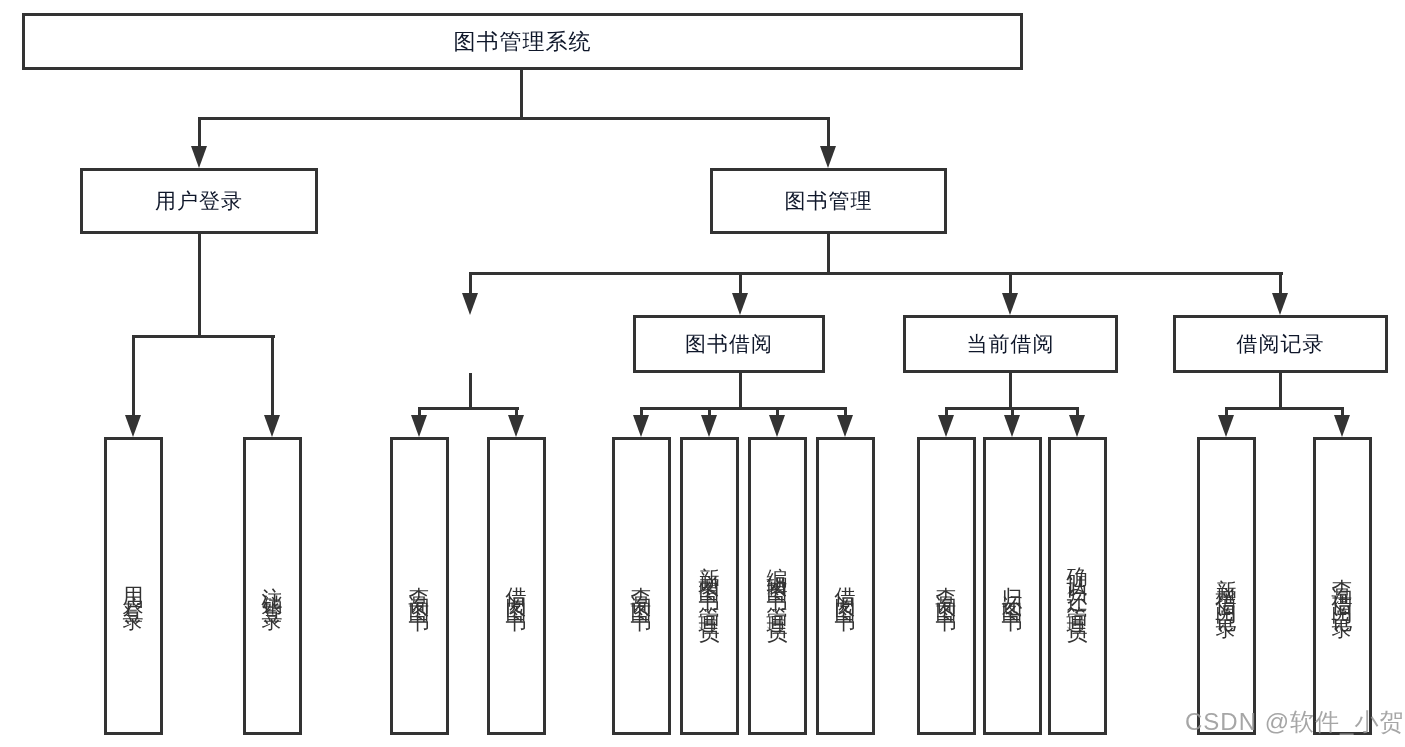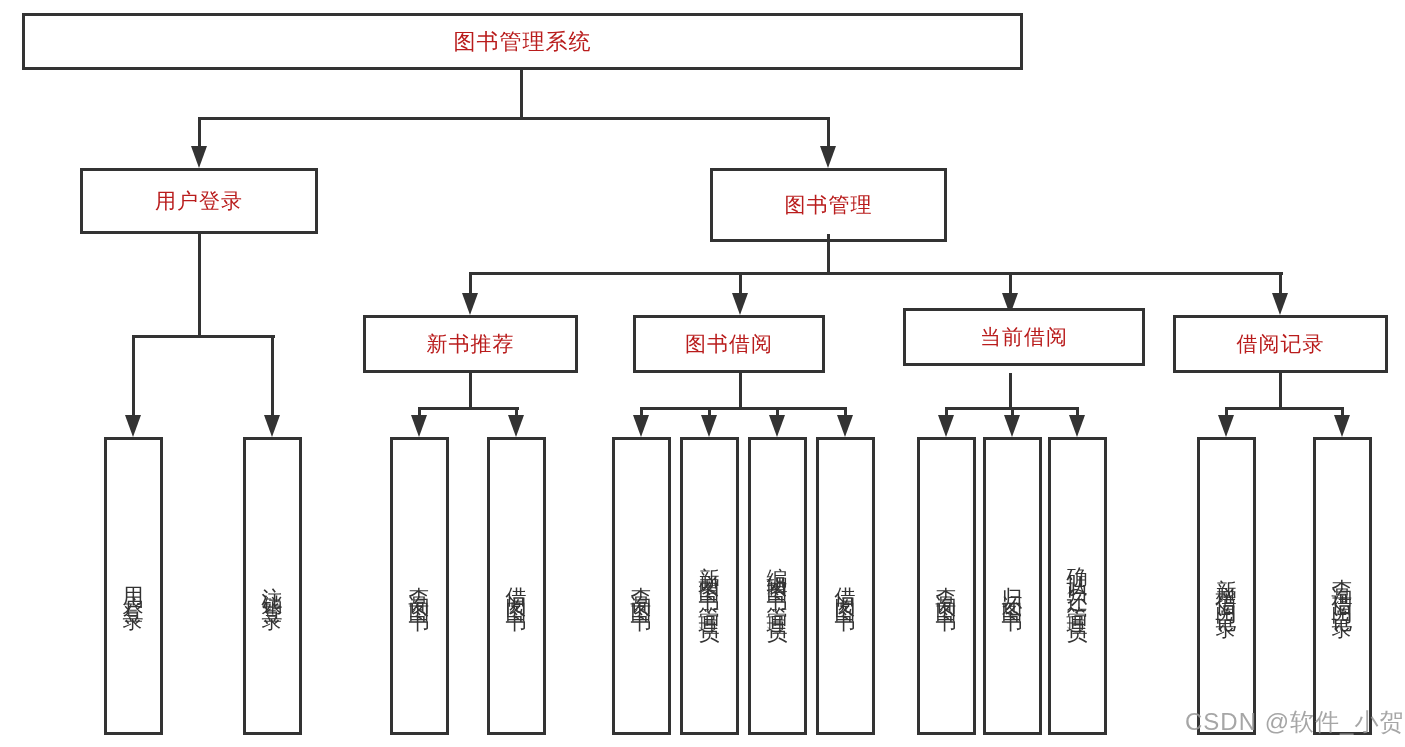--- a/index.html
+++ b/index.html
@@ -12,21 +12,21 @@
     height: 747px;
     background: #ffffff;
     overflow: hidden;
   }
 
   
   .node {
     position: absolute;
     background: #ffffff;
     border: 3px solid #333333;
-    color: #b91c1c;
+    color: #0f172a;
     display: flex;
     align-items: center;
     justify-content: center;
     font-size: 21px;
     letter-spacing: 1px;
     text-align: left;
   }
   .node.root { font-size: 22px; }
 
   .vnode {
@@ -88,21 +88,21 @@
   <div class="vline" style="left:520px; top:70px; height:50px;"></div>
   <div class="hline" style="left:198px; top:117px; width:632px;"></div>
   <div class="vline" style="left:198px; top:117px; height:31px;"></div>
   <div class="arrow" style="left:191px; top:146px;"></div>
   <div class="vline" style="left:827px; top:117px; height:31px;"></div>
   <div class="arrow" style="left:820px; top:146px;"></div>
 
   <div class="node" style="left:80px; top:168px; width:238px; height:66px;">
     <span>用户登录</span>
   </div>
-  <div class="node" style="left:710px; top:168px; width:237px; height:74px;">
+  <div class="node" style="left:710px; top:168px; width:237px; height:66px;">
     <span>图书管理</span>
   </div>
 
   <div class="vline" style="left:198px; top:234px; height:104px;"></div>
   <div class="hline" style="left:132px; top:335px; width:143px;"></div>
   <div class="vline" style="left:132px; top:335px; height:82px;"></div>
   <div class="arrow" style="left:125px; top:415px;"></div>
   <div class="vline" style="left:271px; top:335px; height:82px;"></div>
   <div class="arrow" style="left:264px; top:415px;"></div>
 
@@ -110,27 +110,24 @@
   <div class="hline" style="left:469px; top:272px; width:814px;"></div>
   <div class="vline" style="left:469px; top:272px; height:23px;"></div>
   <div class="arrow" style="left:462px; top:293px;"></div>
   <div class="vline" style="left:739px; top:272px; height:23px;"></div>
   <div class="arrow" style="left:732px; top:293px;"></div>
   <div class="vline" style="left:1009px; top:272px; height:23px;"></div>
   <div class="arrow" style="left:1002px; top:293px;"></div>
   <div class="vline" style="left:1279px; top:272px; height:23px;"></div>
   <div class="arrow" style="left:1272px; top:293px;"></div>
 
-  <div class="node" style="left:363px; top:315px; width:215px; height:58px;">
-    <span>新书推荐</span>
-  </div>
   <div class="node" style="left:633px; top:315px; width:192px; height:58px;">
     <span>图书借阅</span>
   </div>
-  <div class="node" style="left:903px; top:308px; width:242px; height:58px;">
+  <div class="node" style="left:903px; top:315px; width:215px; height:58px;">
     <span>当前借阅</span>
   </div>
   <div class="node" style="left:1173px; top:315px; width:215px; height:58px;">
     <span>借阅记录</span>
   </div>
 
   <div class="vline" style="left:469px; top:373px; height:37px;"></div>
   <div class="hline" style="left:418px; top:407px; width:101px;"></div>
   <div class="vline" style="left:418px; top:407px; height:10px;"></div>
   <div class="arrow" style="left:411px; top:415px;"></div>

